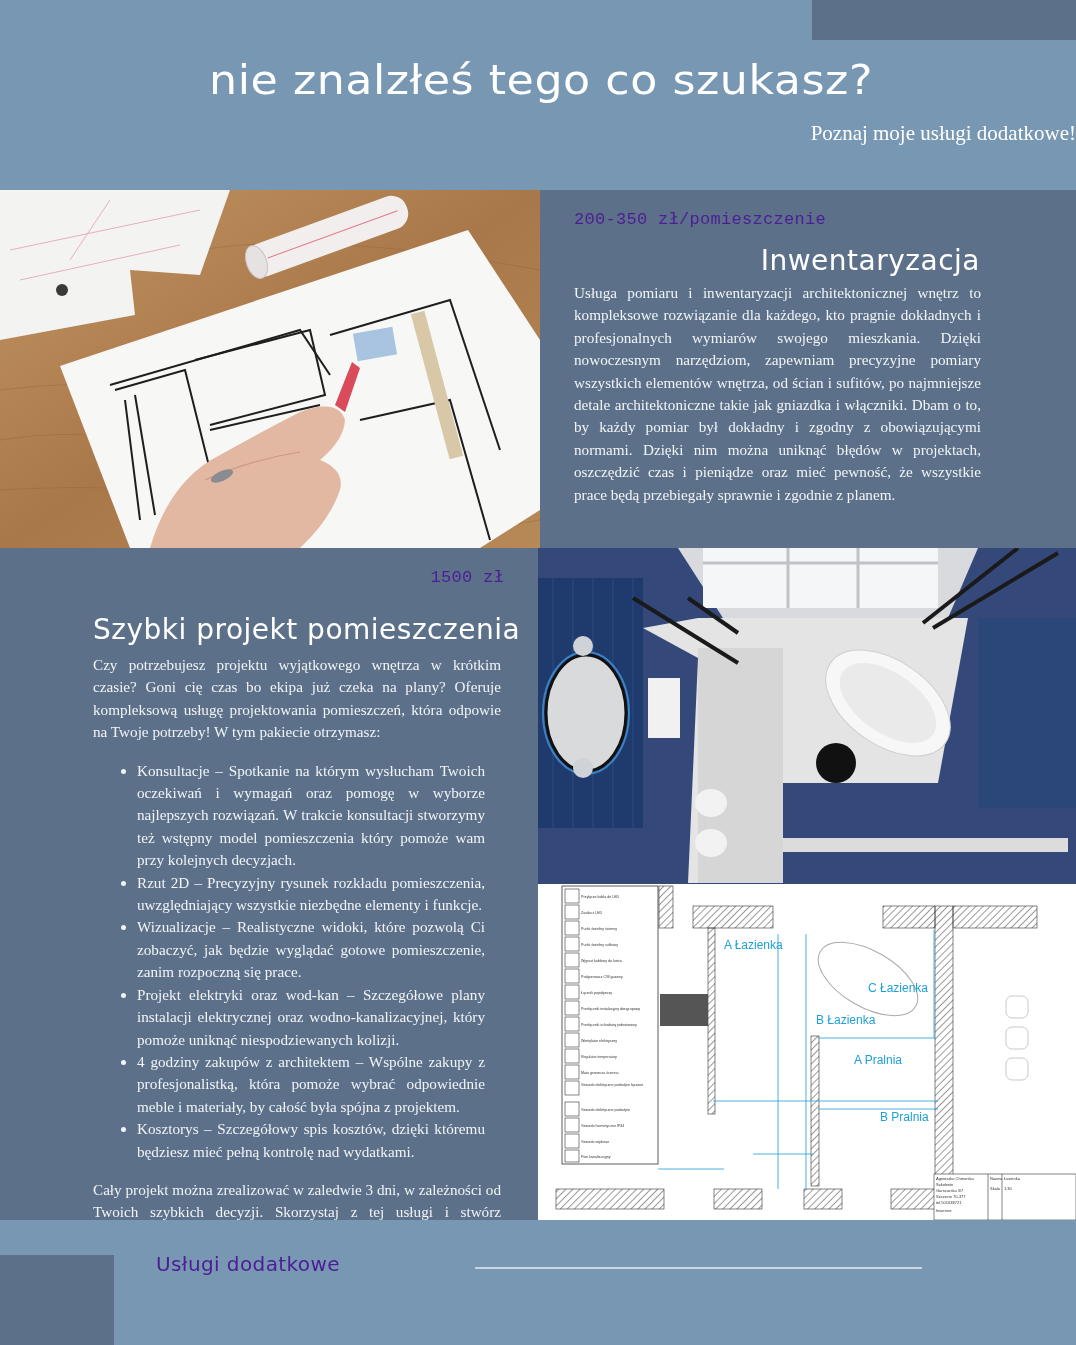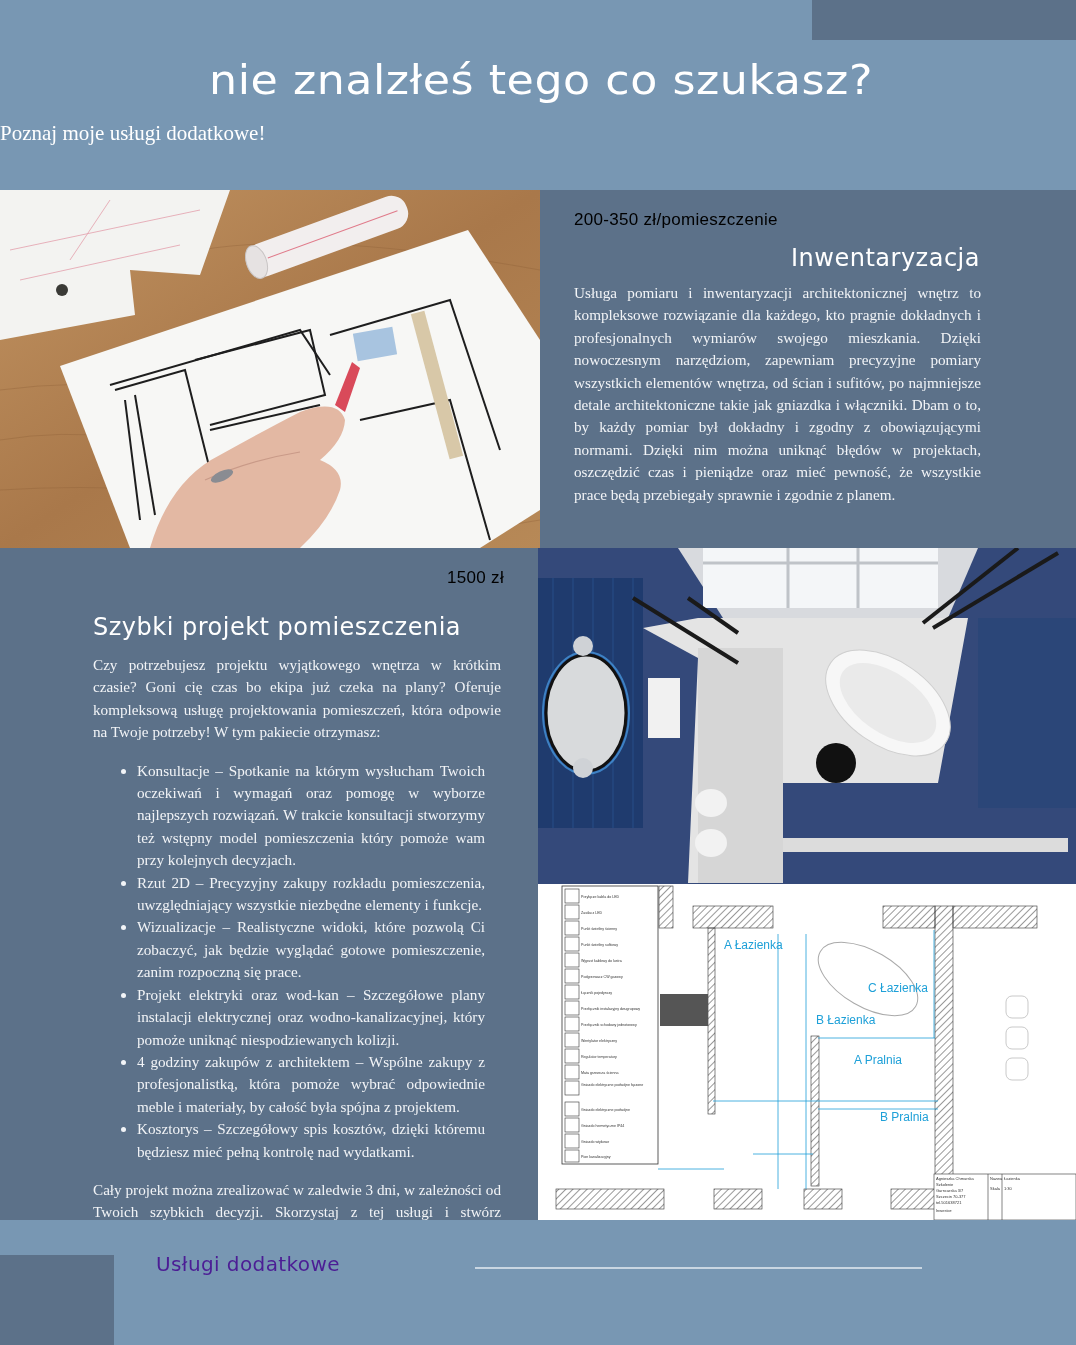--- a/index.html
+++ b/index.html
@@ -12,34 +12,34 @@
 
   
   .header { left: 0; top: 0; width: 1076px; height: 190px; background: #7897b3; }
   .corner-block-top { left: 812px; top: 0; width: 264px; height: 40px; background: #5c7189; }
   .page-title {
     left: 0; top: 56px; width: 1082px; text-align: center;
     font-family: "DejaVu Sans", sans-serif; font-size: 41px; color: #ffffff;
     letter-spacing: 0.5px; font-weight: 400; transform: scaleX(1.08); transform-origin: center;
   }
   .page-subtitle {
-    left: 0; top: 121px; width: 1076px; text-align: left;
+    left: 0; top: 121px; width: 1076px; text-align: right;
     font-family: "Liberation Serif", serif; font-size: 21px; color: #ffffff;
   }
 
   
   .panel-dark { background: #5c7189; }
   .panel-inw { left: 540px; top: 190px; width: 536px; height: 358px; }
   .panel-szyb { left: 0; top: 548px; width: 538px; height: 672px; }
 
   .price {
-    font-family: Liberation Sans, sans-serif; font-size: 17px; color: #000000; letter-spacing: 0.3px;
+    font-family: Liberation Mono, monospace; font-size: 17px; color: #4c1d95; letter-spacing: 0.3px;
   }
   .service-title {
-    font-family: "DejaVu Sans", sans-serif; font-size: 24px; color: #ffffff; letter-spacing: 0.5px;
+    font-family: "DejaVu Sans", sans-serif; font-size: 28px; color: #ffffff; letter-spacing: 0.5px;
   }
   .body-text {
     font-family: "Liberation Serif", serif; font-size: 15.2px; line-height: 22.4px;
     color: #f2f4f7; text-align: justify;
   }
 
   .inw-price { left: 574px; top: 210px; }
   .inw-title { left: 574px; top: 244px; width: 406px; text-align: right; }
   .inw-body { left: 574px; top: 282px; width: 407px; }
 
@@ -132,21 +132,21 @@
 <div class="abs service-title inw-title">Inwentaryzacja</div>
 <div class="abs body-text inw-body">Usługa pomiaru i inwentaryzacji architektonicznej wnętrz to kompleksowe rozwiązanie dla każdego, kto pragnie dokładnych i profesjonalnych wymiarów swojego mieszkania. Dzięki nowoczesnym narzędziom, zapewniam precyzyjne pomiary wszystkich elementów wnętrza, od ścian i sufitów, po najmniejsze detale architektoniczne takie jak gniazdka i włączniki. Dbam o to, by każdy pomiar był dokładny i zgodny z obowiązującymi normami. Dzięki nim można uniknąć błędów w projektach, oszczędzić czas i pieniądze oraz mieć pewność, że wszystkie prace będą przebiegały sprawnie i zgodnie z planem.</div>
 
 <div class="abs panel-dark panel-szyb"></div>
 <div class="abs price szyb-price">1500 zł</div>
 <div class="abs service-title szyb-title">Szybki projekt pomieszczenia</div>
 <div class="abs body-text szyb-body">
   <p>Czy potrzebujesz projektu wyjątkowego wnętrza w krótkim czasie? Goni cię czas bo ekipa już czeka na plany? Oferuje kompleksową usługę projektowania pomieszczeń, która odpowie na Twoje potrzeby! W tym pakiecie otrzymasz:</p>
   <ul>
     <li>Konsultacje – Spotkanie na którym wysłucham Twoich oczekiwań i wymagań oraz pomogę w wyborze najlepszych rozwiązań. W trakcie konsultacji stworzymy też wstępny model pomieszczenia który pomoże wam przy kolejnych decyzjach.</li>
-    <li>Rzut 2D – Precyzyjny zakupy rozkładu pomieszczenia, uwzględniający wszystkie niezbędne elementy i funkcje.</li>
+    <li>Rzut 2D – Precyzyjny rysunek rozkładu pomieszczenia, uwzględniający wszystkie niezbędne elementy i funkcje.</li>
     <li>Wizualizacje – Realistyczne widoki, które pozwolą Ci zobaczyć, jak będzie wyglądać gotowe pomieszczenie, zanim rozpoczną się prace.</li>
     <li>Projekt elektryki oraz wod-kan – Szczegółowe plany instalacji elektrycznej oraz wodno-kanalizacyjnej, który pomoże uniknąć niespodziewanych kolizji.</li>
     <li>4 godziny zakupów z architektem – Wspólne zakupy z profesjonalistką, która pomoże wybrać odpowiednie meble  i materiały, by całość była spójna z projektem.</li>
     <li>Kosztorys – Szczegółowy spis kosztów, dzięki któremu będziesz mieć pełną kontrolę nad wydatkami.</li>
   </ul>
   <p>Cały projekt można zrealizować w zaledwie 3 dni, w zależności od Twoich szybkich decyzji. Skorzystaj z tej usługi i stwórz wymarzone wnętrze bez zbędnego stresu!</p>
 </div>
 
 <div class="abs img img-bathroom">
   <svg width="538" height="336" viewBox="0 0 538 336">

